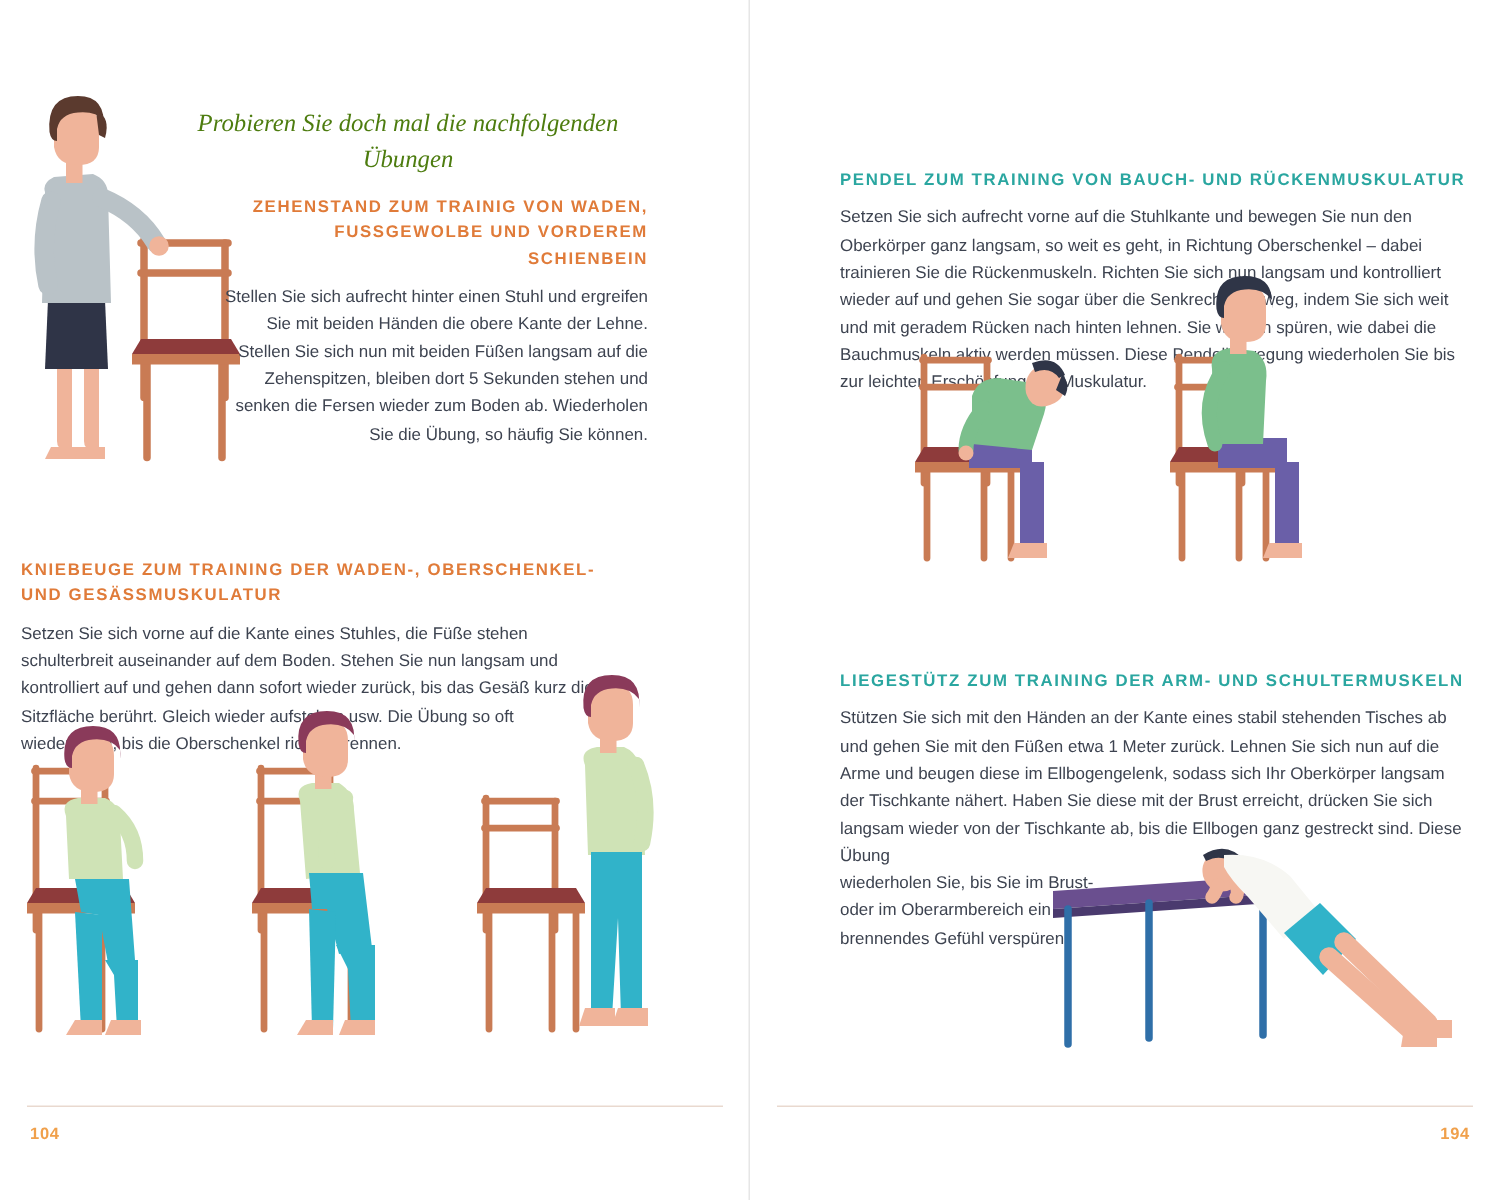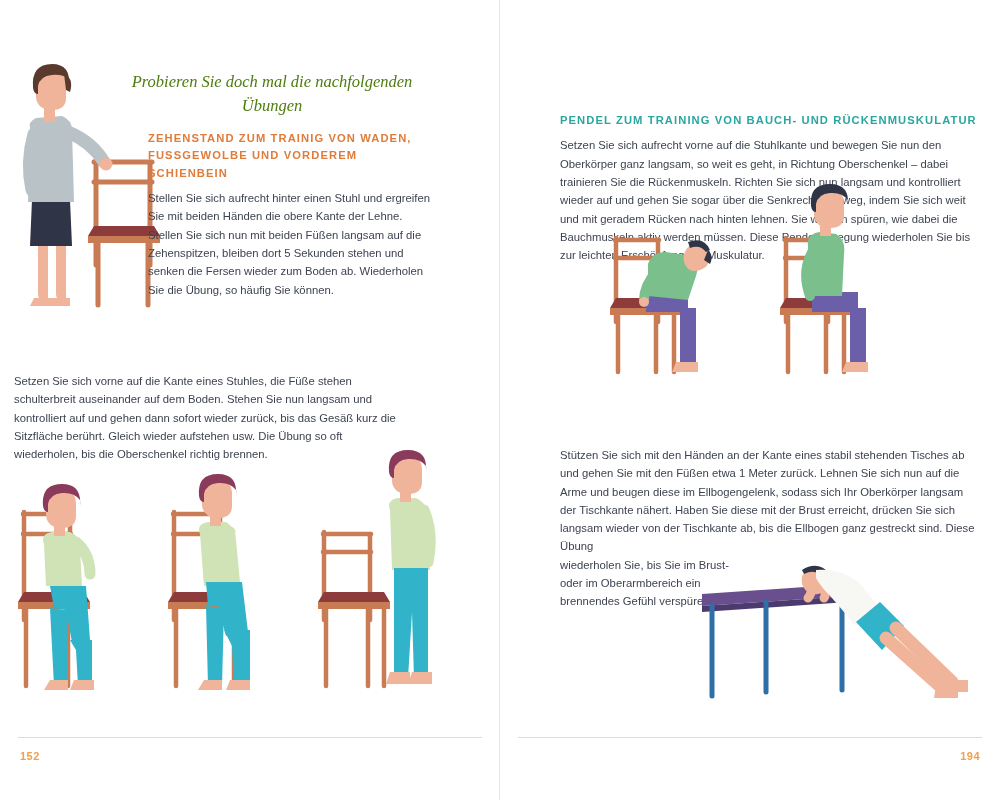--- a/index.html
+++ b/index.html
@@ -45,21 +45,21 @@
     line-height:1.55;
     text-transform:uppercase;
   }
   h3.head.teal { color:#2aa6a0; }
   p.body {
     font-size:11.3px;
     line-height:1.62;
     margin:0;
     color:#3d4350;
   }
-  .center { text-align:left; }
+  .center { text-align:right; }
   .just { text-align:left; }
 
   
   .l-intro { position:absolute; left:112px; top:70px; width:320px; }
   .l-block1 { position:absolute; left:148px; top:130px; width:284px; }
   .l-block2 { position:absolute; left:14px; top:372px; width:390px; }
 
   
   .r-block1 { position:absolute; left:60px; top:72px; width:420px;margin-top:40px; }
   .r-block2 { position:absolute; left:60px; top:446px; width:420px; }
@@ -123,20 +123,21 @@
     <div class="l-intro">
       <div class="script">Probieren Sie doch mal die nachfolgenden Übungen</div>
     </div>
 
     <div class="l-block1">
       <h3 class="head center">ZEHENSTAND ZUM TRAINIG VON WADEN, FUSSGEWOLBE UND VORDEREM SCHIENBEIN</h3>
       <p class="body center">Stellen Sie sich aufrecht hinter einen Stuhl und ergreifen Sie mit beiden Händen die obere Kante der Lehne. Stellen Sie sich nun mit beiden Füßen langsam auf die Zehenspitzen, bleiben dort 5 Sekunden stehen und senken die Fersen wieder zum Boden ab. Wiederholen Sie die Übung, so häufig Sie können.</p>
     </div>
 
     <div class="l-block2">
+      <h3 class="head" style="text-align:left;">KNIEBEUGE ZUM TRAINING DER WADEN-, OBERSCHENKEL- UND GESÄSSMUSKULATUR</h3>
       <p class="body just">Setzen Sie sich vorne auf die Kante eines Stuhles, die Füße stehen schulterbreit auseinander auf dem Boden. Stehen Sie nun langsam und kontrolliert auf und gehen dann sofort wieder zurück, bis das Gesäß kurz die Sitzfläche berührt. Gleich  wieder aufstehen usw. Die Übung so oft wiederholen, bis die Oberschenkel richtig brennen.</p>
     </div>
 
     <div class="illo" style="left:10px; top:490px;">
       <svg width="430" height="220" viewBox="0 0 430 220">
 
         <g>
           <g stroke="#c97b54" stroke-width="4.5" fill="none" stroke-linecap="round">
             <path d="M14 22 L14 130"></path>
               <path d="M60 24 L60 130"></path>
@@ -206,21 +207,21 @@
             <path d="M52 48 Q62 72 56 100" stroke="#cfe3b6" stroke-width="11" fill="none" stroke-linecap="round"></path>
             <rect x="28" y="28" width="11" height="12" fill="#f0b49a"></rect>
             <path d="M20 8 Q20 -6 36 -6 Q50 -6 50 8 L50 20 Q50 32 36 32 Q22 32 20 20 Z" fill="#f0b49a"></path>
             <path d="M17 10 Q15 -12 36 -12 Q56 -12 54 10 L54 4 Q48 -4 36 -3 Q24 -2 22 8 L22 16 Q18 16 17 10 Z" fill="#8a3a5a"></path>
           </g>
         </g>
       </svg>
     </div>
 
     <div class="bottom-rule"></div>
-    <div class="folio left">152</div>
+    <div class="folio left">104</div>
   </div>
 
   <div class="page">
 
     <div class="r-block1">
       <h3 class="head teal">PENDEL ZUM TRAINING VON BAUCH- UND RÜCKENMUSKULATUR</h3>
       <p class="body just">Setzen Sie sich aufrecht vorne auf die Stuhlkante und bewegen Sie nun den Oberkörper ganz langsam, so weit es geht, in Richtung Oberschenkel – dabei trainieren Sie die Rückenmuskeln. Richten Sie sich nun langsam und kontrolliert wieder auf und gehen Sie sogar über die Senkrechte hinweg, indem Sie sich weit und mit geradem Rücken nach hinten lehnen. Sie werden spüren, wie dabei die Bauchmuskeln aktiv werden müssen. Diese Pendelbewegung wiederholen Sie bis zur leichten Erschöpfung der Muskulatur.</p>
     </div>
 
     <div class="illo" style="left:96px; top:212px;">
@@ -273,20 +274,21 @@
 
           <path d="M50 34 Q34 56 44 84" stroke="#7bbf8c" stroke-width="10" fill="none" stroke-linecap="round"></path>
           <rect x="54" y="12" width="11" height="12" fill="#f0b49a"></rect>
           <path d="M48 -8 Q48 -22 64 -22 Q78 -22 78 -8 L78 4 Q78 16 64 16 Q50 16 48 4 Z" fill="#f0b49a"></path>
           <path d="M45 -6 Q43 -28 64 -28 Q84 -28 82 -6 L82 -12 Q76 -20 64 -19 Q52 -18 50 -8 L50 0 Q46 0 45 -6 Z" fill="#2f3547"></path>
         </g>
       </svg>
     </div>
 
     <div class="r-block2">
+      <h3 class="head teal">LIEGESTÜTZ ZUM TRAINING DER ARM- UND SCHULTERMUSKELN</h3>
       <p class="body just">Stützen Sie sich mit den Händen an der Kante eines stabil stehenden Tisches ab und gehen Sie mit den Füßen etwa 1 Meter zurück. Lehnen Sie sich nun auf die Arme und beugen diese im Ellbogengelenk, sodass sich Ihr Oberkörper langsam der Tischkante nähert. Haben Sie diese mit der Brust erreicht, drücken Sie sich langsam wieder von der Tischkante ab, bis die Ellbogen ganz gestreckt sind. Diese Übung</p>
       <p class="body just narrow" style="margin-top:0;">wiederholen Sie, bis Sie im Brust- oder im Oberarmbereich ein brennendes Gefühl verspüren.</p>
     </div>
 
     <div class="illo" style="left:196px; top:540px;">
       <svg width="290" height="180" viewBox="0 0 290 180">
 
         <path d="M6 54 L152 44 L152 56 L6 66 Z" fill="#6a4f8f"></path>
         <path d="M6 66 L152 56 L152 62 L6 72 Z" fill="#4a3a6e"></path>
 

